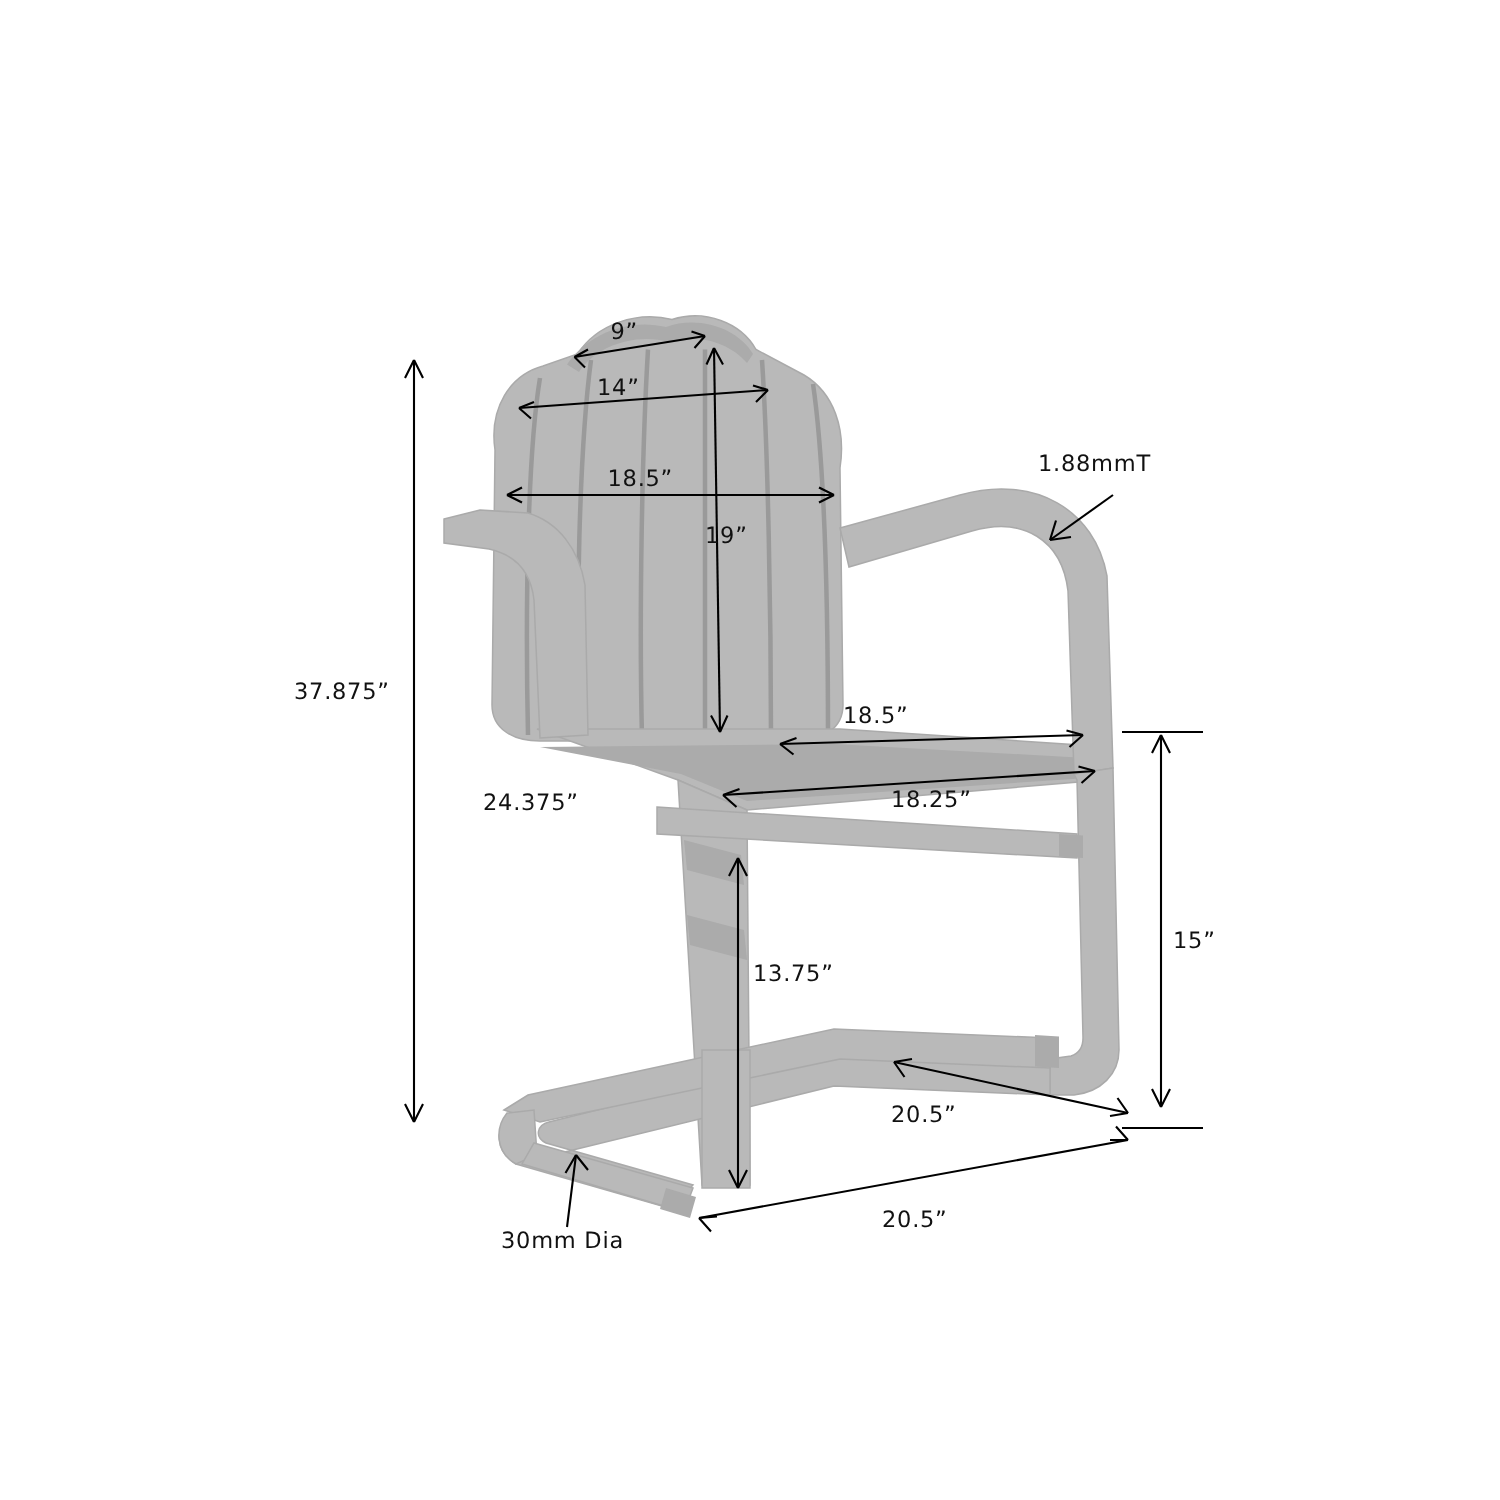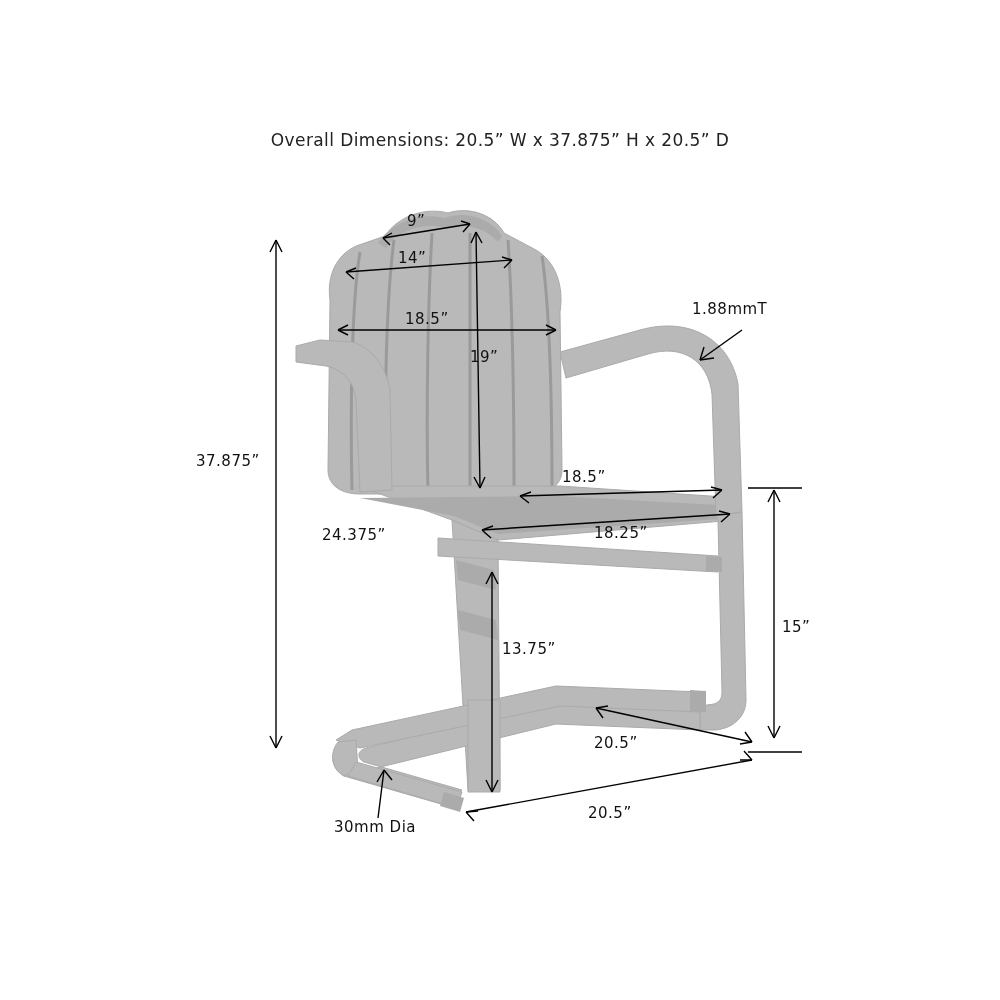--- a/index.html
+++ b/index.html
@@ -61,21 +61,20 @@
   .tick {
     stroke: #000000;
     stroke-width: 1.4;
   }
 </style>
 </head>
 <body>
 
 <div id="stage">
 
-  <div id="title">Overall Dimensions: 20.5” W x 37.875” H x 20.5” D</div>
 
   <svg id="drawing" viewBox="0 0 1000 1000">
 
     <g>
 
       <path class="chairfill" d="M330,300 C326,272 340,250 362,244 L385,236 C398,216 425,207 448,213 C470,206 494,215 504,233
         L536,250 C556,262 564,286 560,312 L562,470 C562,486 548,494 530,494 L360,494 C342,494 328,486 328,470 Z"></path>
 
       <path d="M360,252 C352,300 350,400 352,490" stroke="#9a9a9a" stroke-width="3" fill="none"></path>
       <path d="M394,240 C386,300 384,410 386,492" stroke="#9a9a9a" stroke-width="3" fill="none"></path>

